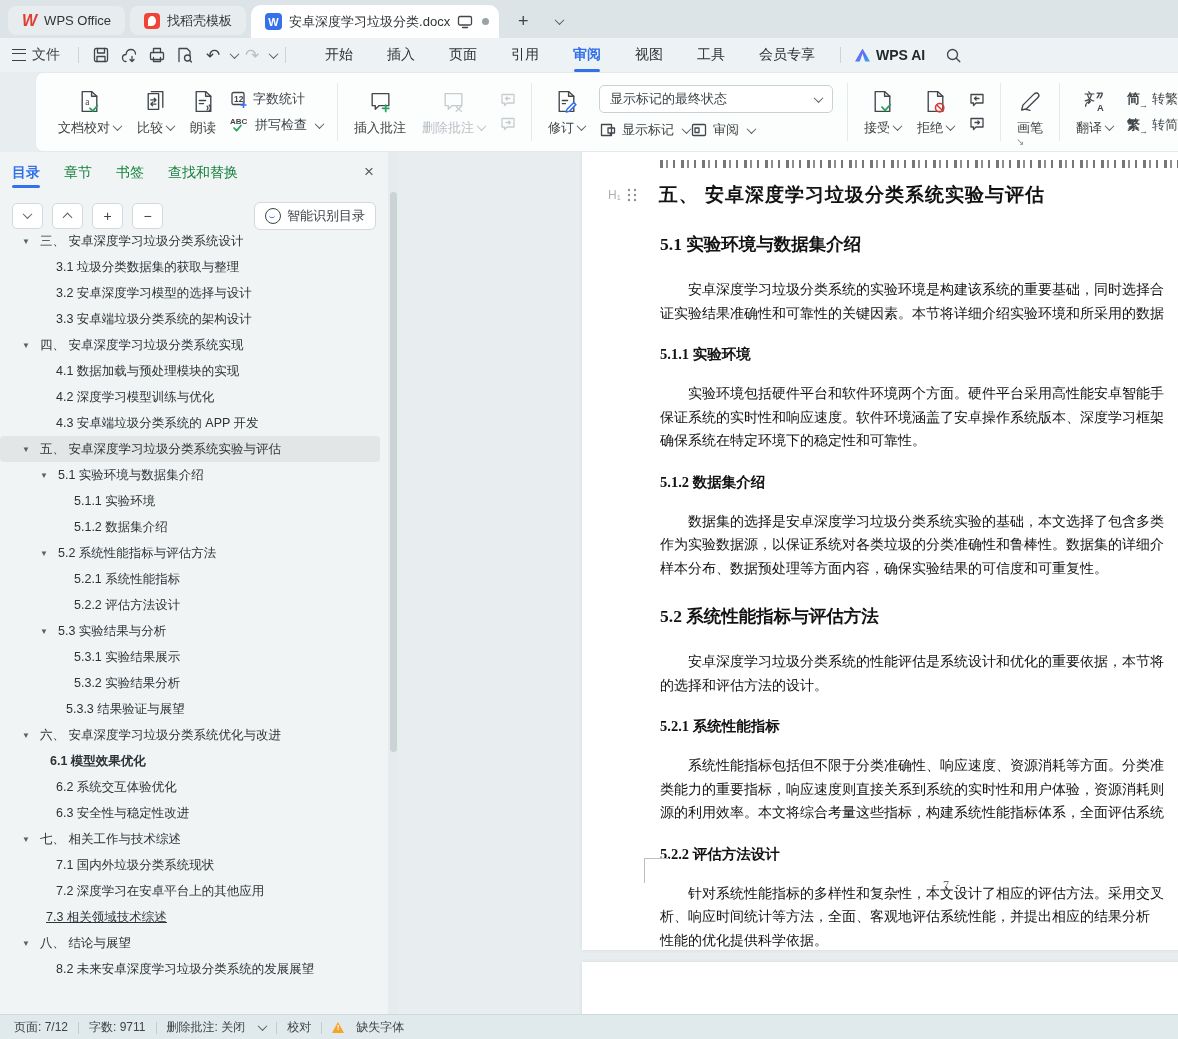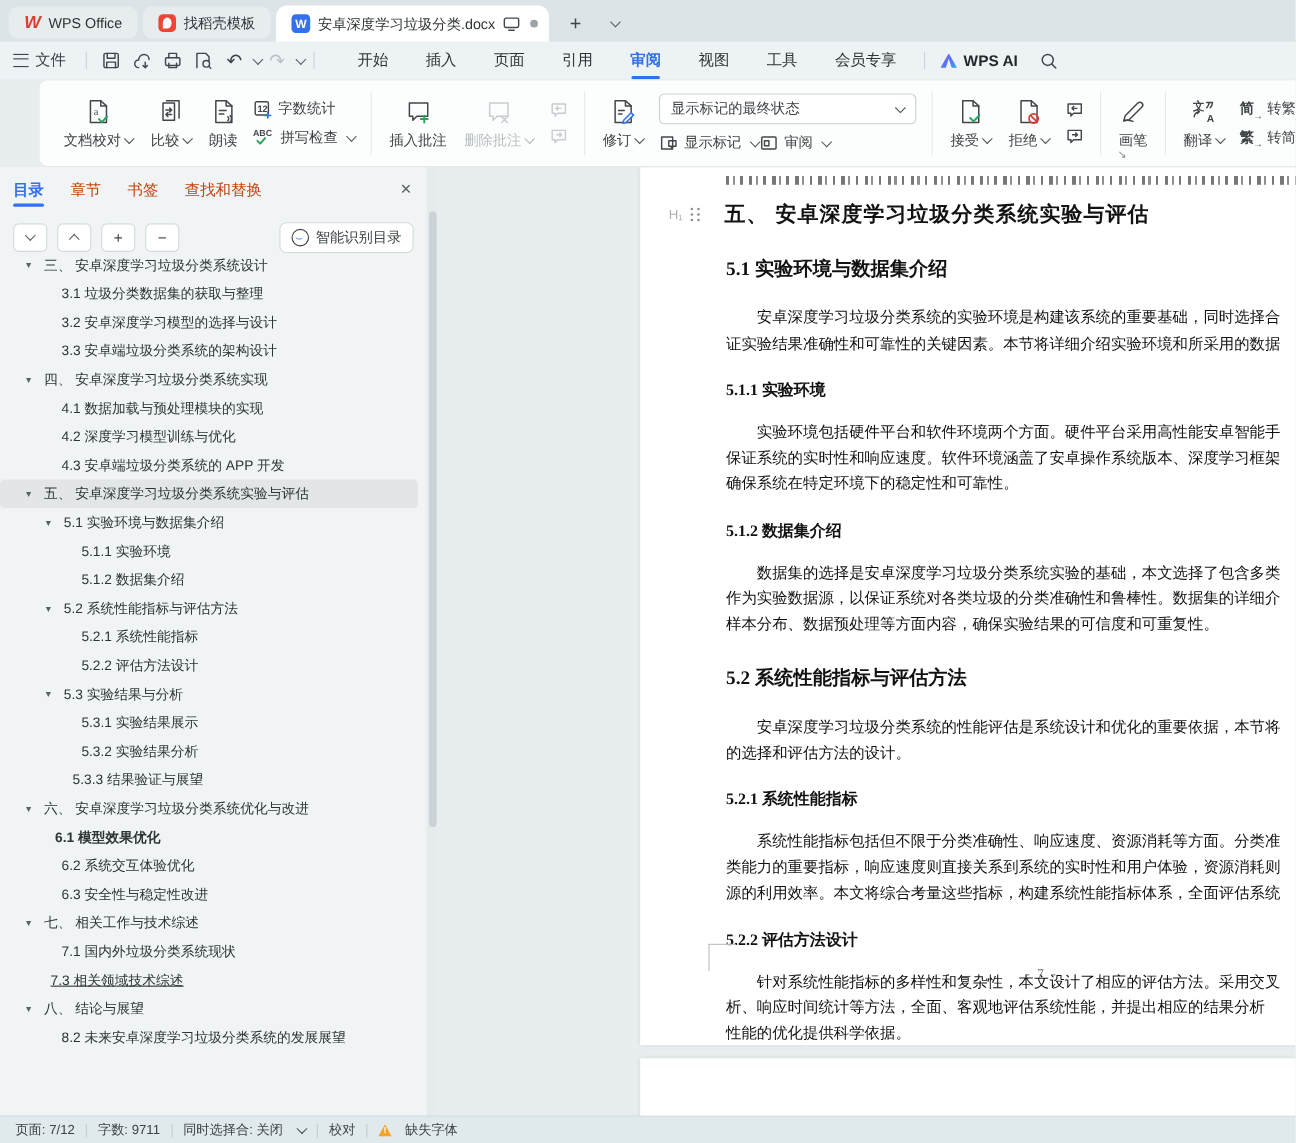--- a/index.html
+++ b/index.html
@@ -57,21 +57,21 @@
 
   
   .content{display:flex;height:862px;}
   .sidebar{width:388px;background:#f0f4f5;flex:none;display:flex;flex-direction:column;overflow:hidden;}
   .sb-scroll{width:10px;flex:none;background:#e6ecee;position:relative;}
   .sb-thumb{position:absolute;left:1.5px;top:40px;width:7px;height:560px;border-radius:4px;background:#ccd3d6;}
   .docarea{flex:1;background:#e8eef0;overflow:hidden;position:relative;}
 
   
   .sb-tabs{display:flex;align-items:center;height:42px;padding:0 12px;position:relative;}
-  .sb-tab{margin-right:24px;font-size:14px;color:#c2410c;position:relative;padding:10px 0;}
+  .sb-tab{margin-right:24px;font-size:14px;color:#15803d;position:relative;padding:10px 0;}
   .sb-tab.active{color:#3370eb;font-weight:bold;}
   .sb-tab.active::after{content:"";position:absolute;left:0;bottom:4px;width:28px;height:3px;border-radius:2px;background:#3370eb;}
   .sb-close{position:absolute;right:14px;top:10px;font-size:17px;color:#565e62;}
   .sb-tools{display:flex;align-items:center;padding:8px 12px 10px;gap:9px;}
   .sq-btn{width:29px;height:24px;background:#fff;border:1px solid #d4dadc;border-radius:5px;display:flex;align-items:center;justify-content:center;font-size:14px;color:#3d4346;}
   .smart-btn{margin-left:auto;height:26px;background:#fff;border:1px solid #d4dadc;border-radius:6px;display:flex;align-items:center;gap:6px;padding:0 10px;font-size:13px;color:#3d4346;}
   .ai-circle{width:14px;height:14px;border:1.4px solid #3d4346;border-radius:50%;position:relative;}
   .ai-circle::after{content:"";position:absolute;left:3px;top:5px;width:6px;height:3px;border-bottom:1.4px solid #2a6df4;border-radius:0 0 4px 4px;}
 
   
@@ -535,20 +535,24 @@
             <span class="sp"></span>
             <span>6.3 安全性与稳定性改进</span>
           </div>
           <div class="trow" style="padding-left: 20px;">
             <span class="tri">▼</span>
             <span>七、 相关工作与技术综述</span>
           </div>
           <div class="trow" style="padding-left: 38px;">
             <span class="sp"></span>
             <span>7.1 国内外垃圾分类系统现状</span>
+          </div>
+          <div class="trow" style="padding-left: 38px;">
+            <span class="sp"></span>
+            <span>7.2 深度学习在安卓平台上的其他应用</span>
           </div>
           <div class="trow" style="padding-left: 28px; text-decoration: underline;">
             <span class="sp"></span>
             <span>7.3 相关领域技术综述</span>
           </div>
           <div class="trow" style="padding-left: 20px;">
             <span class="tri">▼</span>
             <span>八、 结论与展望</span>
           </div>
           <div class="trow" style="padding-left: 38px;">
@@ -620,21 +624,21 @@
       </div>
       <div class="page2"></div>
     </main>
   </div>
 
   <div class="statusbar">
     <span>页面: 7/12</span>
     <span class="ssep"></span>
     <span>字数: 9711</span>
     <span class="ssep"></span>
-    <span>同时选择合: 关闭</span>
+    <span>删除批注: 关闭</span>
       <span class="cv"></span>
     <span class="ssep"></span>
     <span>校对</span>
     <span class="ssep"></span>
     <span class="warn"></span>
     <span>缺失字体</span>
   </div>
 </div>
 
 </body></html>

